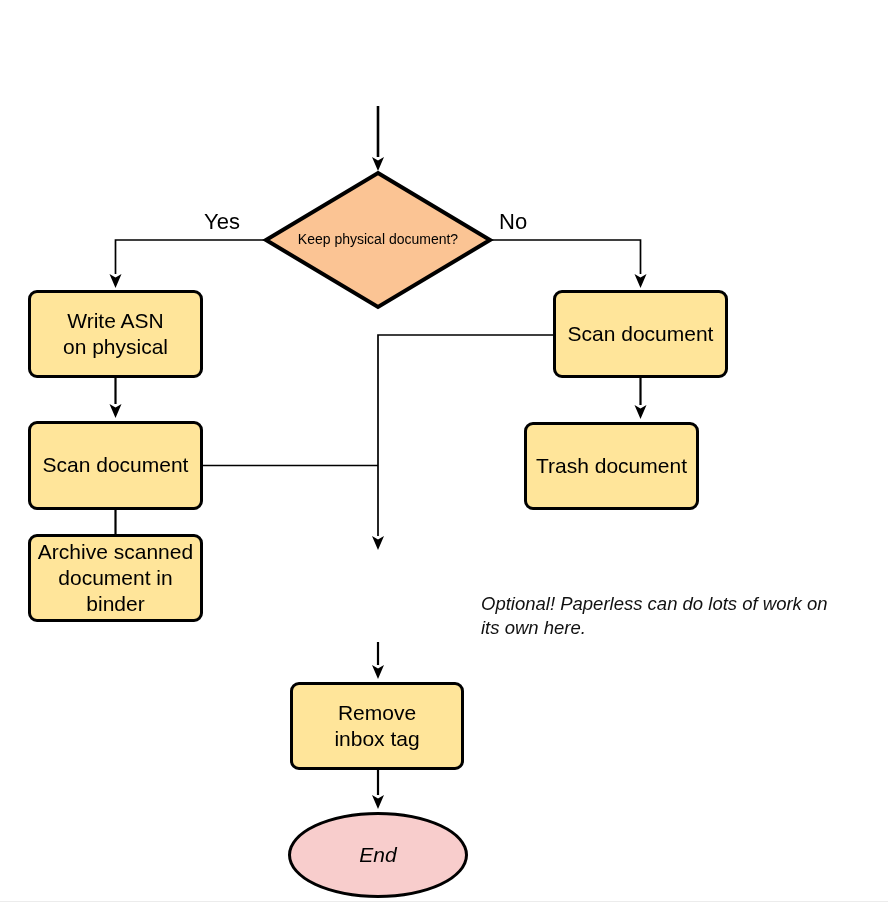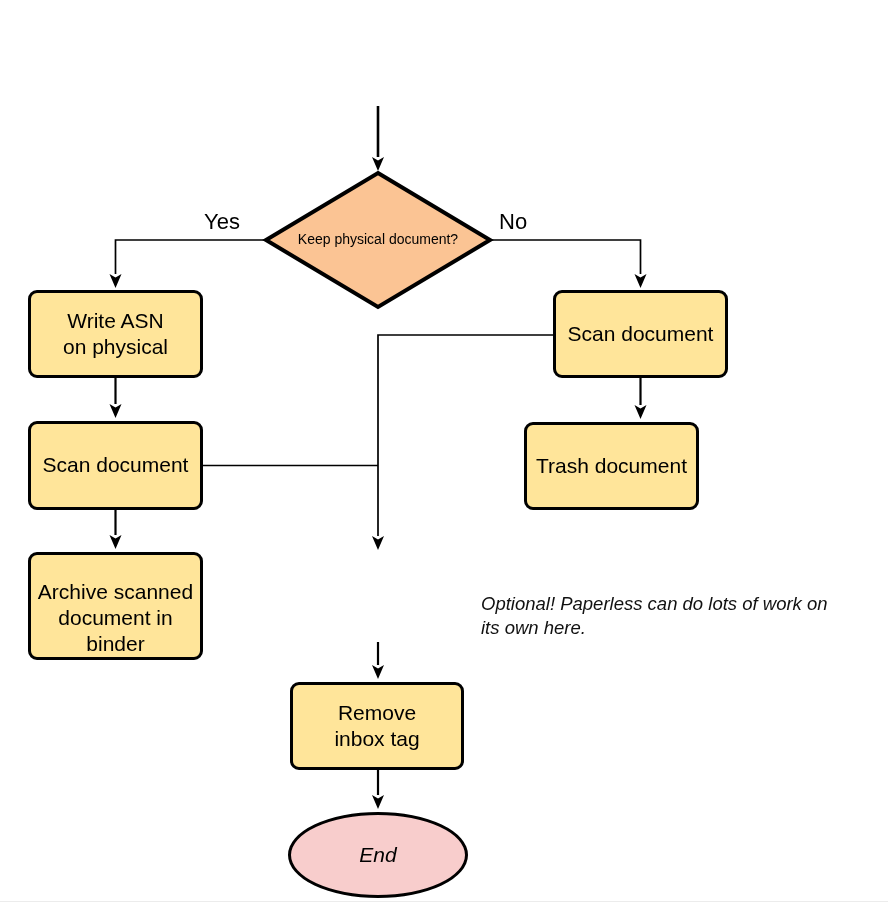--- a/index.html
+++ b/index.html
@@ -76,21 +76,21 @@
 
   <div class="node proc" style="left:28px; top:290px; width:175px; height:88px;">
     <span class="lbl">Write ASN
 on physical</span>
   </div>
 
   <div class="node proc" style="left:28px; top:421px; width:175px; height:89px;">
     <span class="lbl">Scan document</span>
   </div>
 
-  <div class="node proc" style="left:28px; top:552px; width:175px; height:108px;align-items:flex-end;">
+  <div class="node proc" style="left:28px; top:534px; width:175px; height:88px;">
     <span class="lbl">Archive scanned
 document in
 binder</span>
   </div>
 
   <div class="node proc" style="left:553px; top:290px; width:175px; height:88px;">
     <span class="lbl">Scan document</span>
   </div>
 
   <div class="node proc" style="left:524px; top:422px; width:175px; height:88px;">

